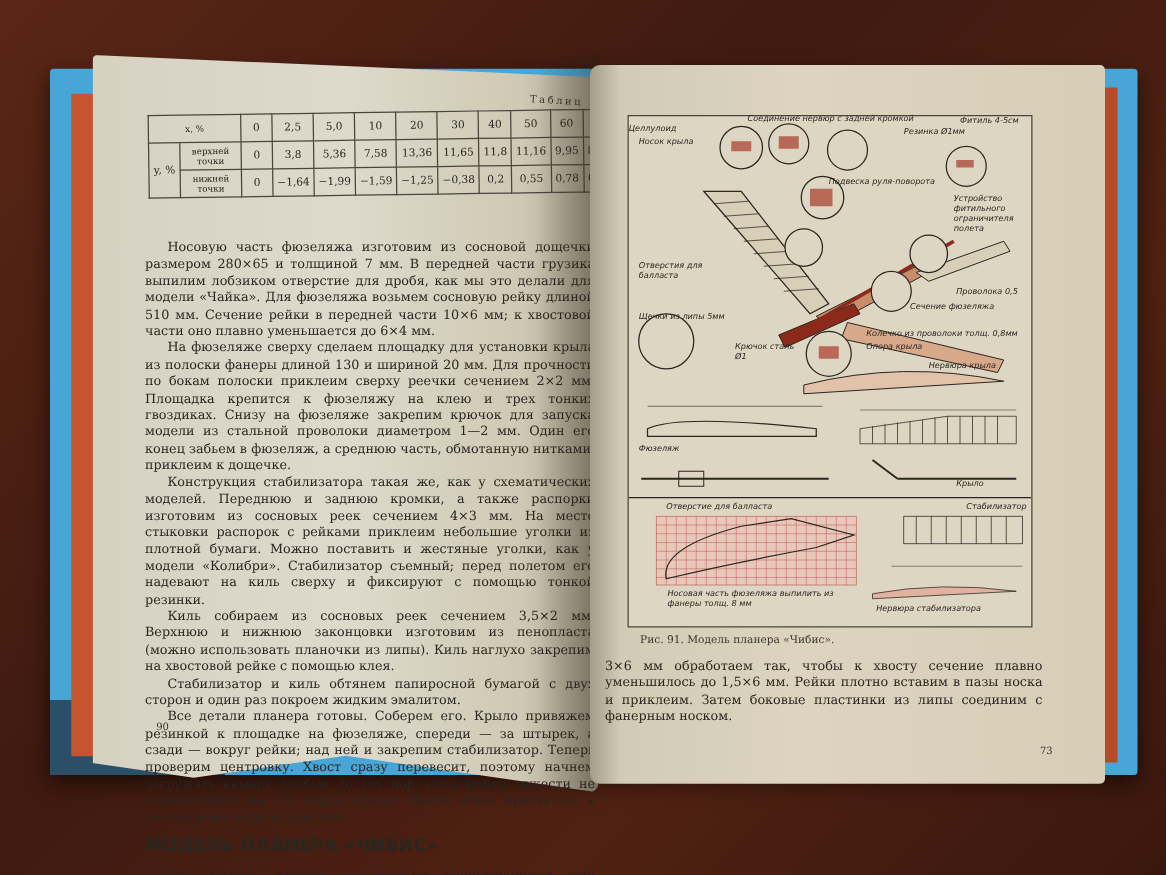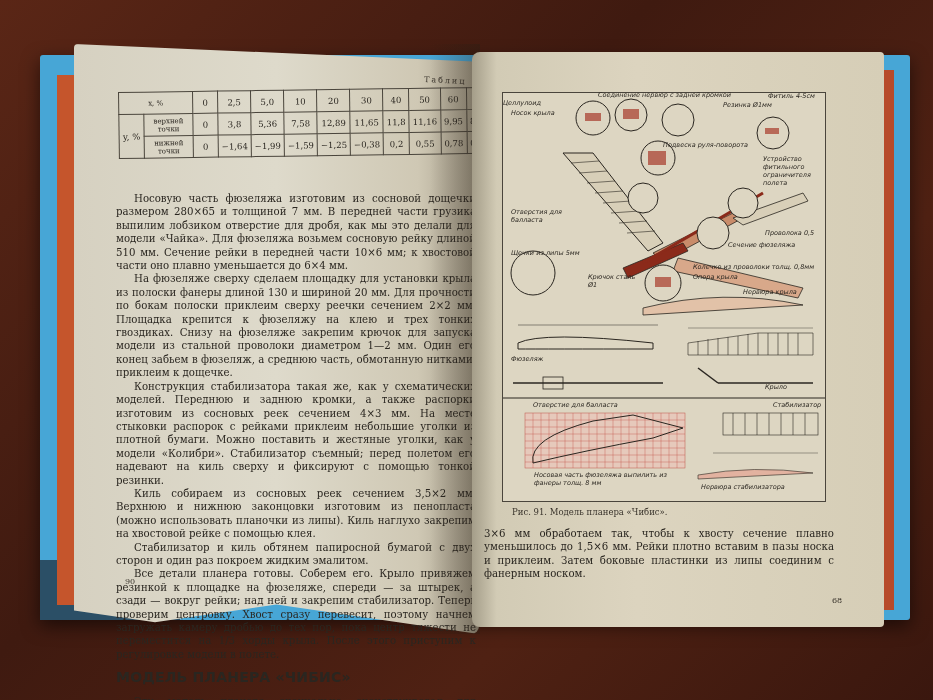--- a/index.html
+++ b/index.html
@@ -61,21 +61,21 @@
     <td>80</td>
     <td>90</td>
   </tr>
   <tr>
     <td class="ylbl" rowspan="2">y, %</td>
     <td class="lbl">верхней точки</td>
     <td>0</td>
     <td>3,8</td>
     <td>5,36</td>
     <td>7,58</td>
-    <td>12,89</td>
+    <td>13,36</td>
     <td>11,65</td>
     <td>11,8</td>
     <td>11,16</td>
     <td>9,95</td>
     <td>8,23</td>
     <td>6,03</td>
     <td>3,33</td>
   </tr>
   <tr>
     <td class="lbl">нижней точки</td>
@@ -248,13 +248,13 @@
   <span class="flabel" style="left:270px;top:308px">Стабилизатор</span>
   <span class="flabel" style="left:31px;top:378px;white-space:normal;width:150px">Носовая часть фюзеляжа выпилить из фанеры толщ. 8 мм</span>
   <span class="flabel" style="left:198px;top:390px">Нервюра стабилизатора</span>
 </div>
 
 <div class="caption">Рис. 91. Модель планера «Чибис».</div>
 
 <div class="text-right">
   <p>3×6 мм обработаем так, чтобы к хвосту сечение плавно уменьшилось до 1,5×6 мм. Рейки плотно вставим в пазы носка и приклеим. Затем боковые пластинки из липы соединим с фанерным носком.</p>
 </div>
-<div class="pnum-right">68</div>
+<div class="pnum-right">73</div>
 
 </body></html>

